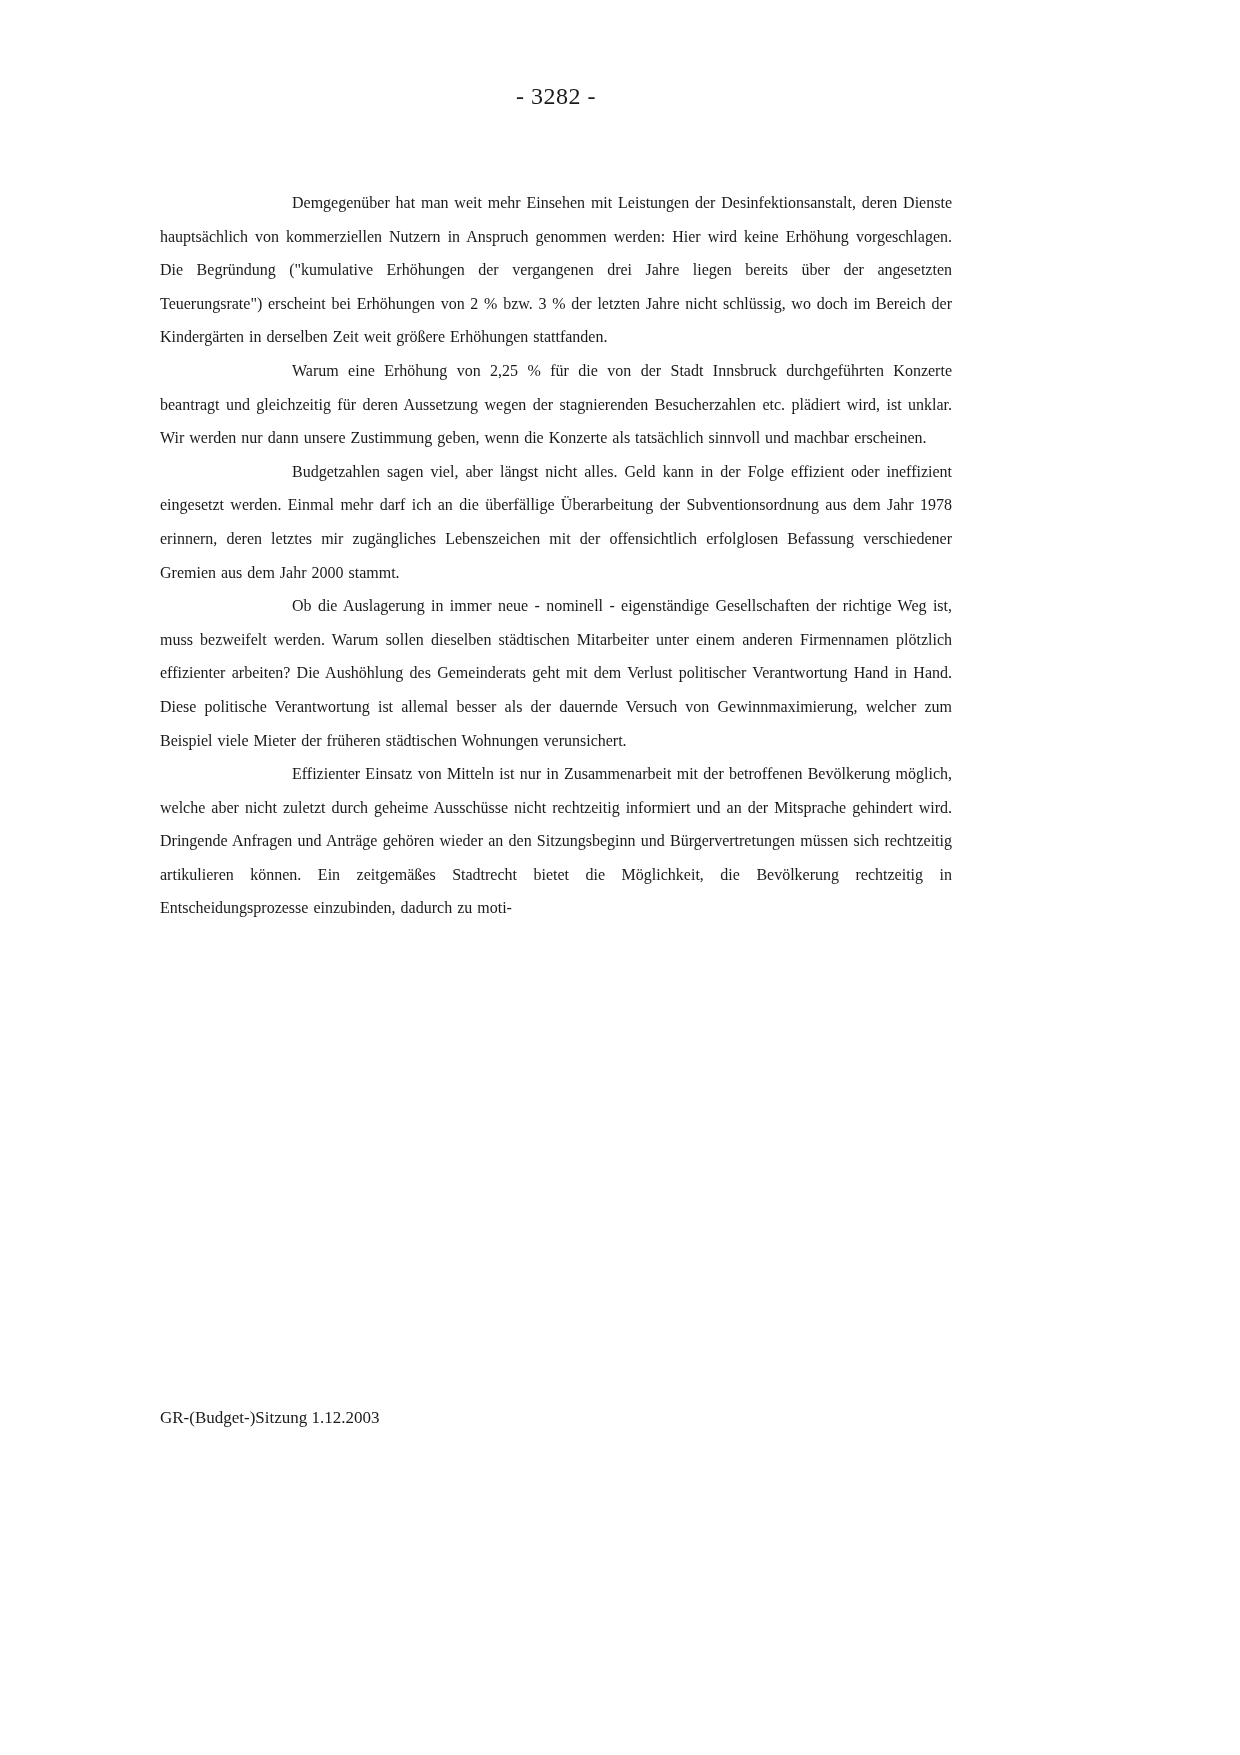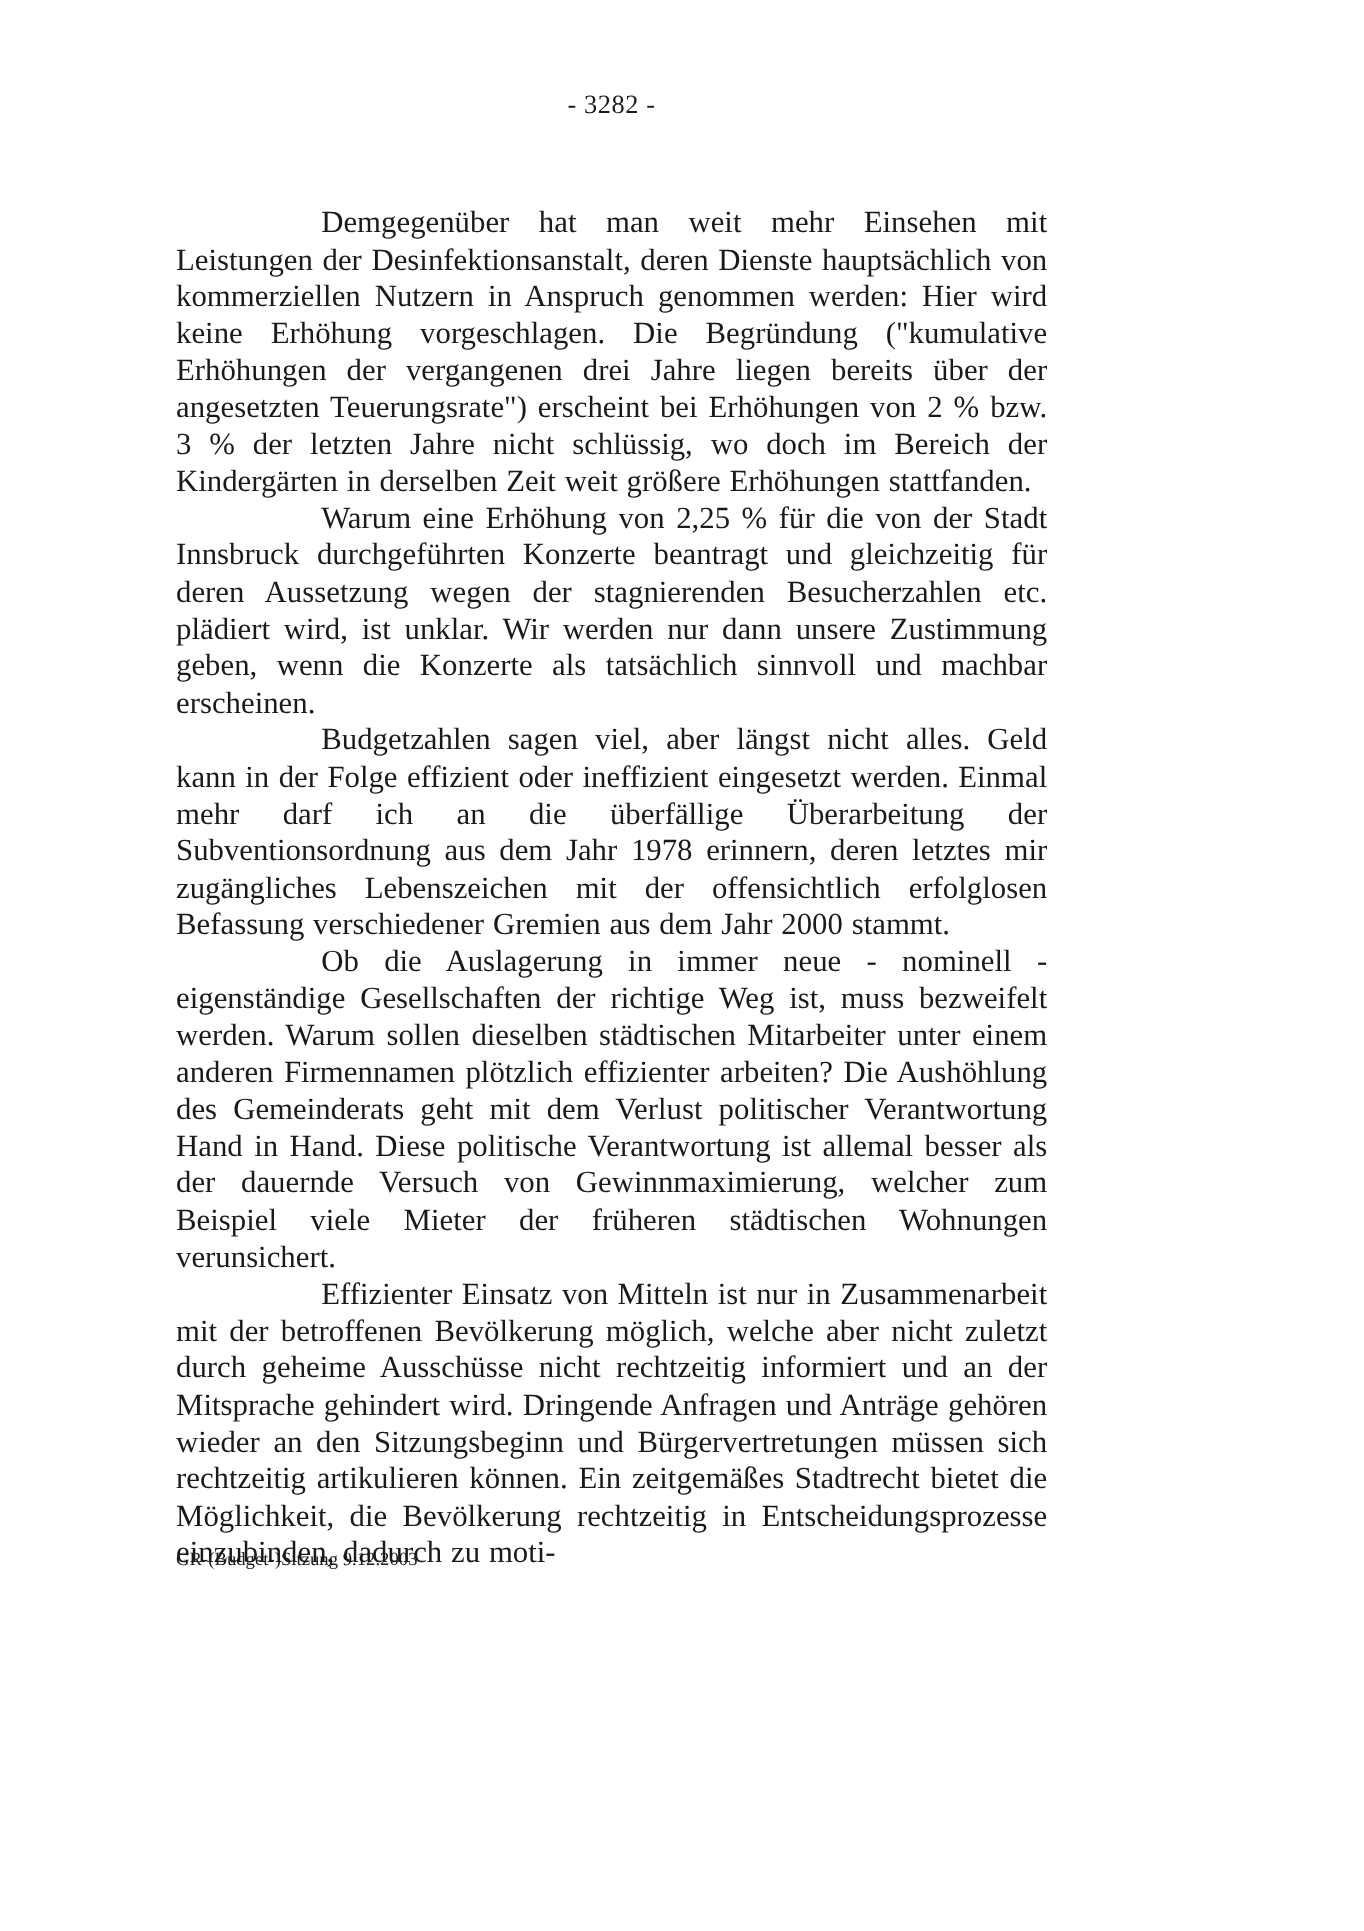--- a/index.html
+++ b/index.html
@@ -28,21 +28,21 @@
     width: 792px;
     text-align: center;
     font-size: 24px;
     letter-spacing: 0.5px;
   }
   .content {
     position: absolute;
     top: 186px;
     left: 160px;
     width: 792px;
-    font-size: 28px;
+    font-size: 16px;
     line-height: 33.6px;
     text-align: justify;
     word-spacing: 1px;
   }
   .content p {
     text-indent: 132px;
     margin: 0;
   }
   .page-footer {
     position: absolute;
@@ -60,15 +60,15 @@
   <div class="page-number">- 3282 -</div>
 
   <div class="content">
     <p>Demgegenüber hat man weit mehr Einsehen mit Leistungen der Desinfektionsanstalt, deren Dienste hauptsächlich von kommerziellen Nutzern in Anspruch genommen werden: Hier wird keine Erhöhung vorgeschlagen. Die Begründung ("kumulative Erhöhungen der vergangenen drei Jahre liegen bereits über der angesetzten Teuerungsrate") erscheint bei Erhöhungen von 2 % bzw. 3 % der letzten Jahre nicht schlüssig, wo doch im Bereich der Kindergärten in derselben Zeit weit größere Erhöhungen stattfanden.</p>
     <p>Warum eine Erhöhung von 2,25 % für die von der Stadt Innsbruck durchgeführten Konzerte beantragt und gleichzeitig für deren Aussetzung wegen der stagnierenden Besucherzahlen etc. plädiert wird, ist unklar. Wir werden nur dann unsere Zustimmung geben, wenn die Konzerte als tatsächlich sinnvoll und machbar erscheinen.</p>
     <p>Budgetzahlen sagen viel, aber längst nicht alles. Geld kann in der Folge effizient oder ineffizient eingesetzt werden. Einmal mehr darf ich an die überfällige Überarbeitung der Subventionsordnung aus dem Jahr 1978 erinnern, deren letztes mir zugängliches Lebenszeichen mit der offensichtlich erfolglosen Befassung verschiedener Gremien aus dem Jahr 2000 stammt.</p>
     <p>Ob die Auslagerung in immer neue - nominell - eigenständige Gesellschaften der richtige Weg ist, muss bezweifelt werden. Warum sollen dieselben städtischen Mitarbeiter unter einem anderen Firmennamen plötzlich effizienter arbeiten? Die Aushöhlung des Gemeinderats geht mit dem Verlust politischer Verantwortung Hand in Hand. Diese politische Verantwortung ist allemal besser als der dauernde Versuch von Gewinnmaximierung, welcher zum Beispiel viele Mieter der früheren städtischen Wohnungen verunsichert.</p>
     <p>Effizienter Einsatz von Mitteln ist nur in Zusammenarbeit mit der betroffenen Bevölkerung möglich, welche aber nicht zuletzt durch geheime Ausschüsse nicht rechtzeitig informiert und an der Mitsprache gehindert wird. Dringende Anfragen und Anträge gehören wieder an den Sitzungsbeginn und Bürgervertretungen müssen sich rechtzeitig artikulieren können. Ein zeitgemäßes Stadtrecht bietet die Möglichkeit, die Bevölkerung rechtzeitig in Entscheidungsprozesse einzubinden, dadurch zu moti-</p>
   </div>
 
-  <div class="page-footer">GR-(Budget-)Sitzung 9.12.2003</div>
+  <div class="page-footer">GR-(Budget-)Sitzung 1.12.2003</div>
 
 </div>
 
 </body></html>

